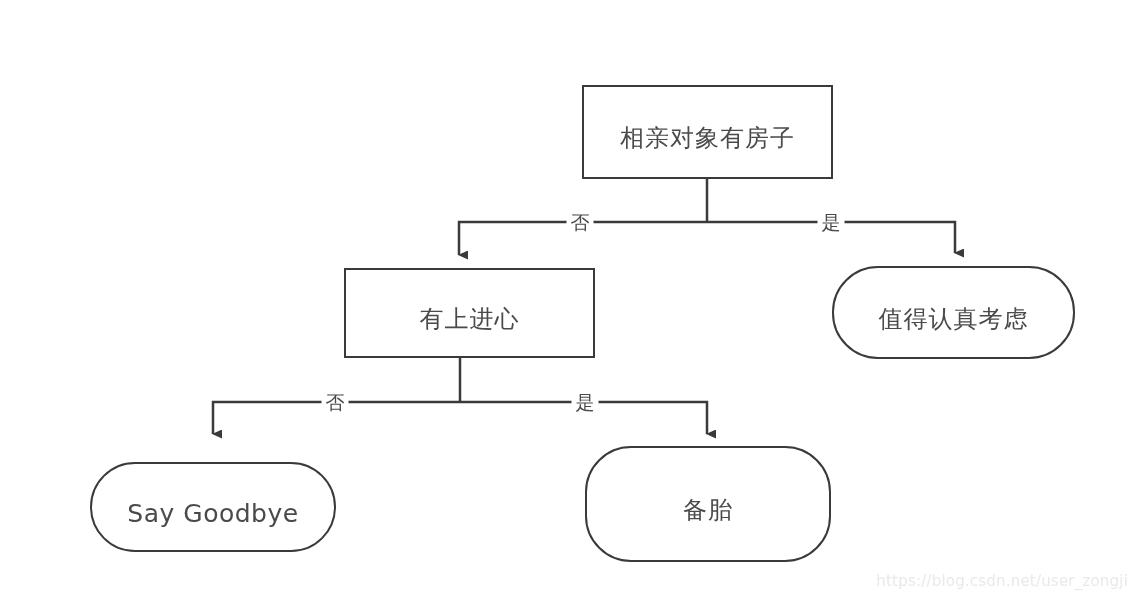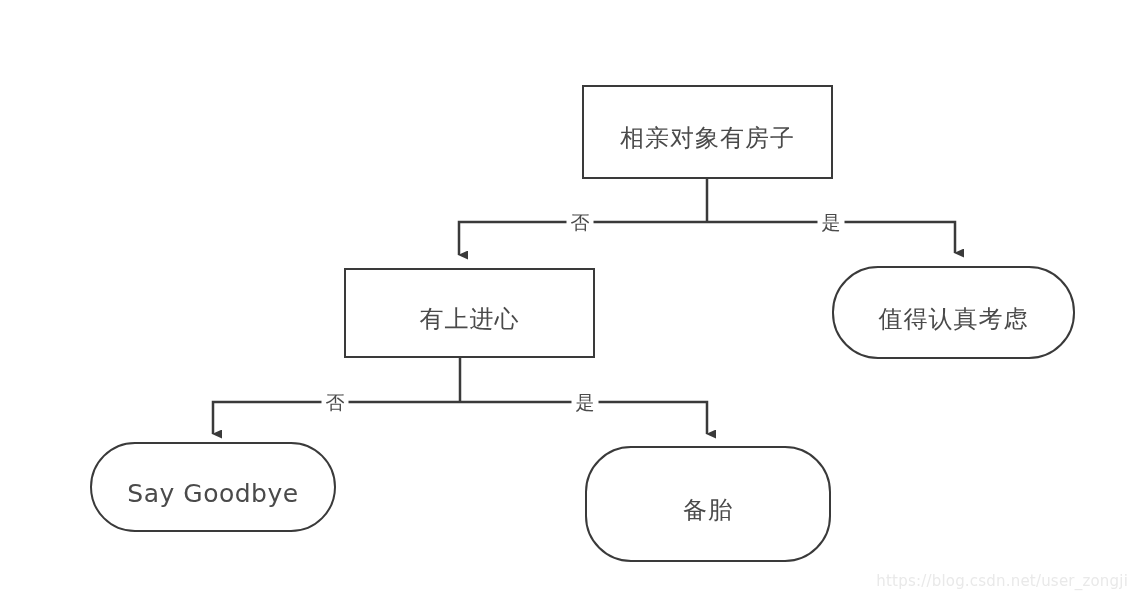--- a/index.html
+++ b/index.html
@@ -54,21 +54,21 @@
 
   .node.latin .node-label {
     font-size: 25px;
     letter-spacing: 0.5px;
   }
 
   
   #node-root   { left: 582px; top: 85px;  width: 251px; height: 94px; }
   #node-ambition { left: 344px; top: 268px; width: 251px; height: 90px; }
   #node-consider { left: 832px; top: 266px; width: 243px; height: 93px; }
-  #node-goodbye  { left: 90px;  top: 442px; width: 246px; height: 90px; }
+  #node-goodbye  { left: 90px;  top: 462px; width: 246px; height: 90px; }
   #node-backup   { left: 585px; top: 446px; width: 246px; height: 116px; }
 
   
   .edge-label {
     position: absolute;
     background: #ffffff;
     color: #4a4a4a;
     font-size: 19px;
     line-height: 1;
     padding: 2px 4px;

